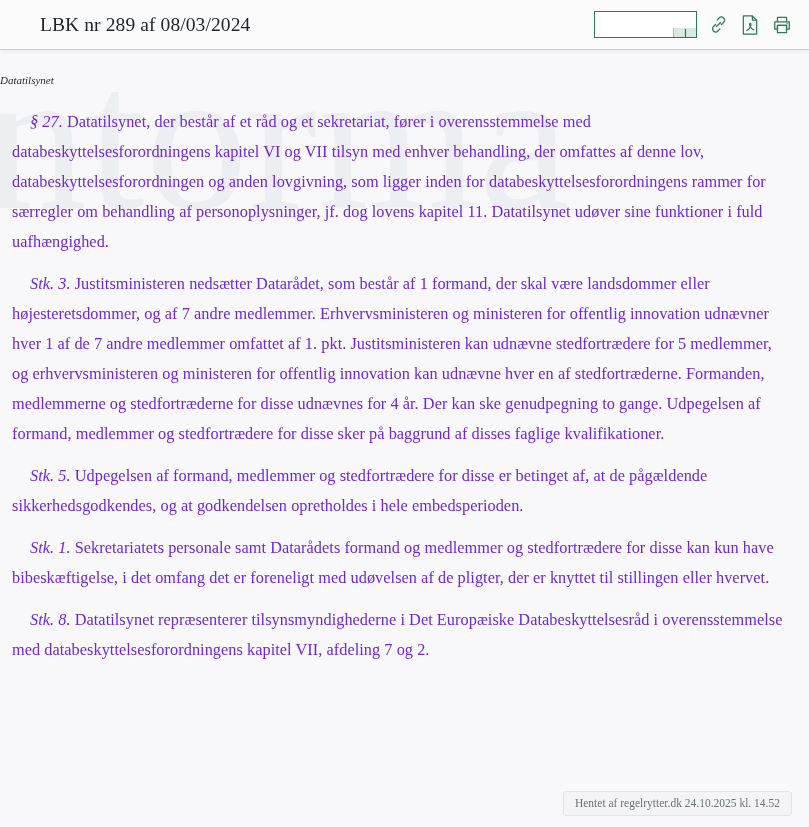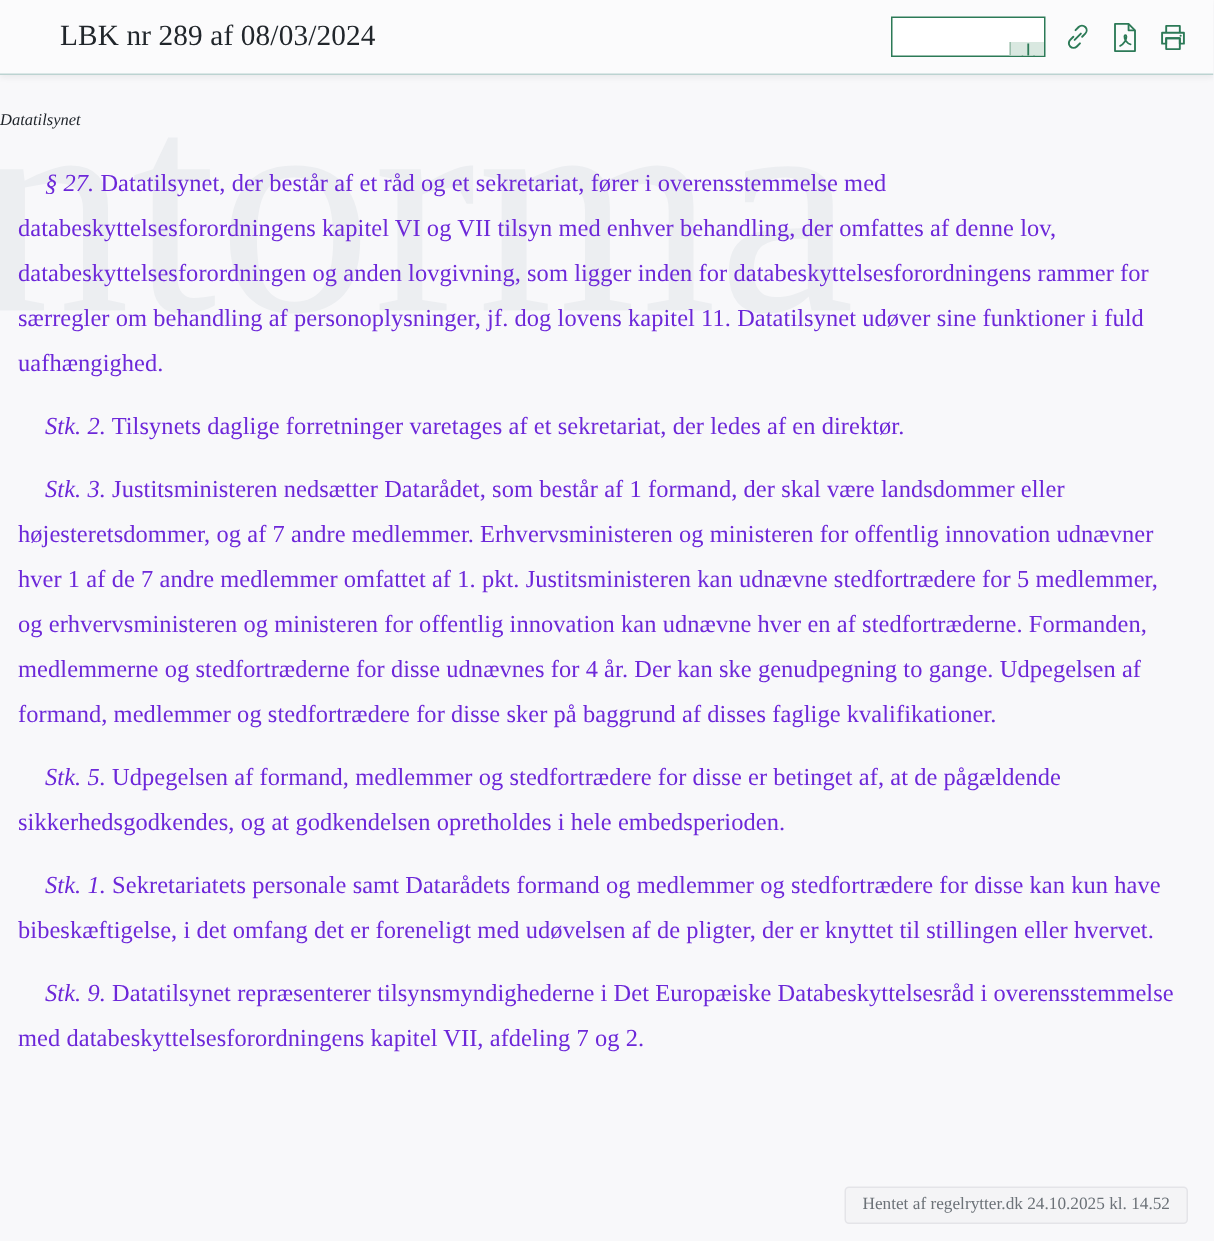--- a/index.html
+++ b/index.html
@@ -192,21 +192,20 @@
 
   </div>
 </div>
 
 <div class="watermark">ntorma</div>
 
 <div class="doc">
   <div class="section-heading">Datatilsynet</div>
   <div id="paragraph-container">
       <p class="para first"><span class="stk">§ 27.</span><span> Datatilsynet, der består af et råd og et sekretariat, fører i overensstemmelse med databeskyttelsesforordningens kapitel VI og VII tilsyn med enhver behandling, der omfattes af denne lov, databeskyttelsesforordningen og anden lovgivning, som ligger inden for databeskyttelsesforordningens rammer for særregler om behandling af personoplysninger, jf. dog lovens kapitel 11. Datatilsynet udøver sine funktioner i fuld uafhængighed.</span></p>
-      <p class="para"><span class="stk">Stk. 2.</span><span> Tilsynets daglige forretninger varetages af et sekretariat, der ledes af en direktør.</span></p>
       <p class="para"><span class="stk">Stk. 3.</span><span> Justitsministeren nedsætter Datarådet, som består af 1 formand, der skal være landsdommer eller højesteretsdommer, og af 7 andre medlemmer. Erhvervsministeren og ministeren for offentlig innovation udnævner hver 1 af de 7 andre medlemmer omfattet af 1. pkt. Justitsministeren kan udnævne stedfortrædere for 5 medlemmer, og erhvervsministeren og ministeren for offentlig innovation kan udnævne hver en af stedfortræderne. Formanden, medlemmerne og stedfortræderne for disse udnævnes for 4 år. Der kan ske genudpegning to gange. Udpegelsen af formand, medlemmer og stedfortrædere for disse sker på baggrund af disses faglige kvalifikationer.</span></p>
       <p class="para"><span class="stk">Stk. 5.</span><span> Udpegelsen af formand, medlemmer og stedfortrædere for disse er betinget af, at de pågældende sikkerhedsgodkendes, og at godkendelsen opretholdes i hele embedsperioden.</span></p>
       <p class="para"><span class="stk">Stk. 1.</span><span> Sekretariatets personale samt Datarådets formand og medlemmer og stedfortrædere for disse kan kun have bibeskæftigelse, i det omfang det er foreneligt med udøvelsen af de pligter, der er knyttet til stillingen eller hvervet.</span></p>
-      <p class="para"><span class="stk">Stk. 9.</span><span> Datatilsynet repræsenterer tilsynsmyndighederne i Det Europæiske Databeskyttelsesråd i overensstemmelse med databeskyttelsesforordningens kapitel VII, afdeling 7 og 2.</span></p>
+      <p class="para"><span class="stk">Stk. 8.</span><span> Datatilsynet repræsenterer tilsynsmyndighederne i Det Europæiske Databeskyttelsesråd i overensstemmelse med databeskyttelsesforordningens kapitel VII, afdeling 7 og 2.</span></p>
     </div>
 </div>
 
 <div class="footer-stamp">Hentet af regelrytter.dk 24.10.2025 kl. 14.52</div>
 
 </body></html>

